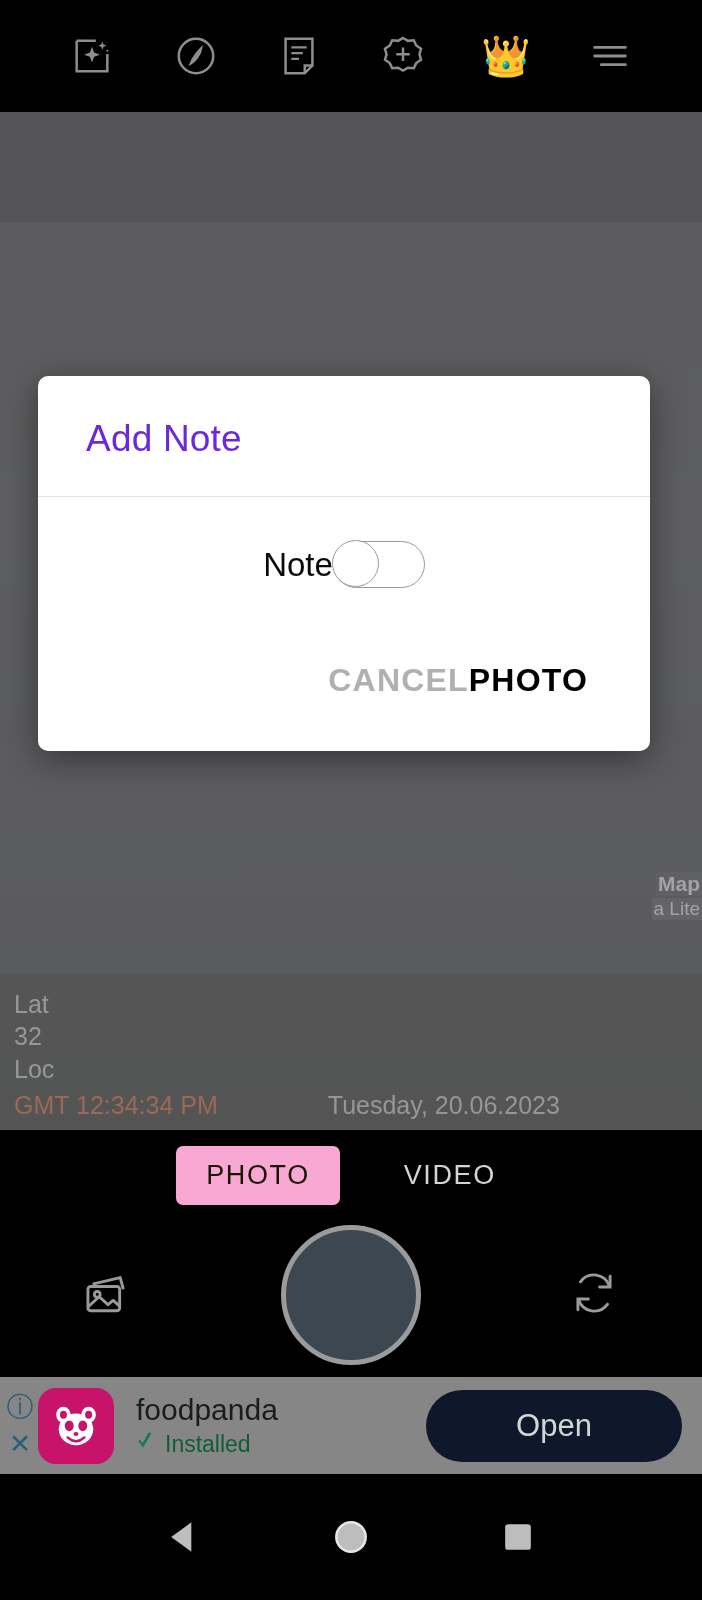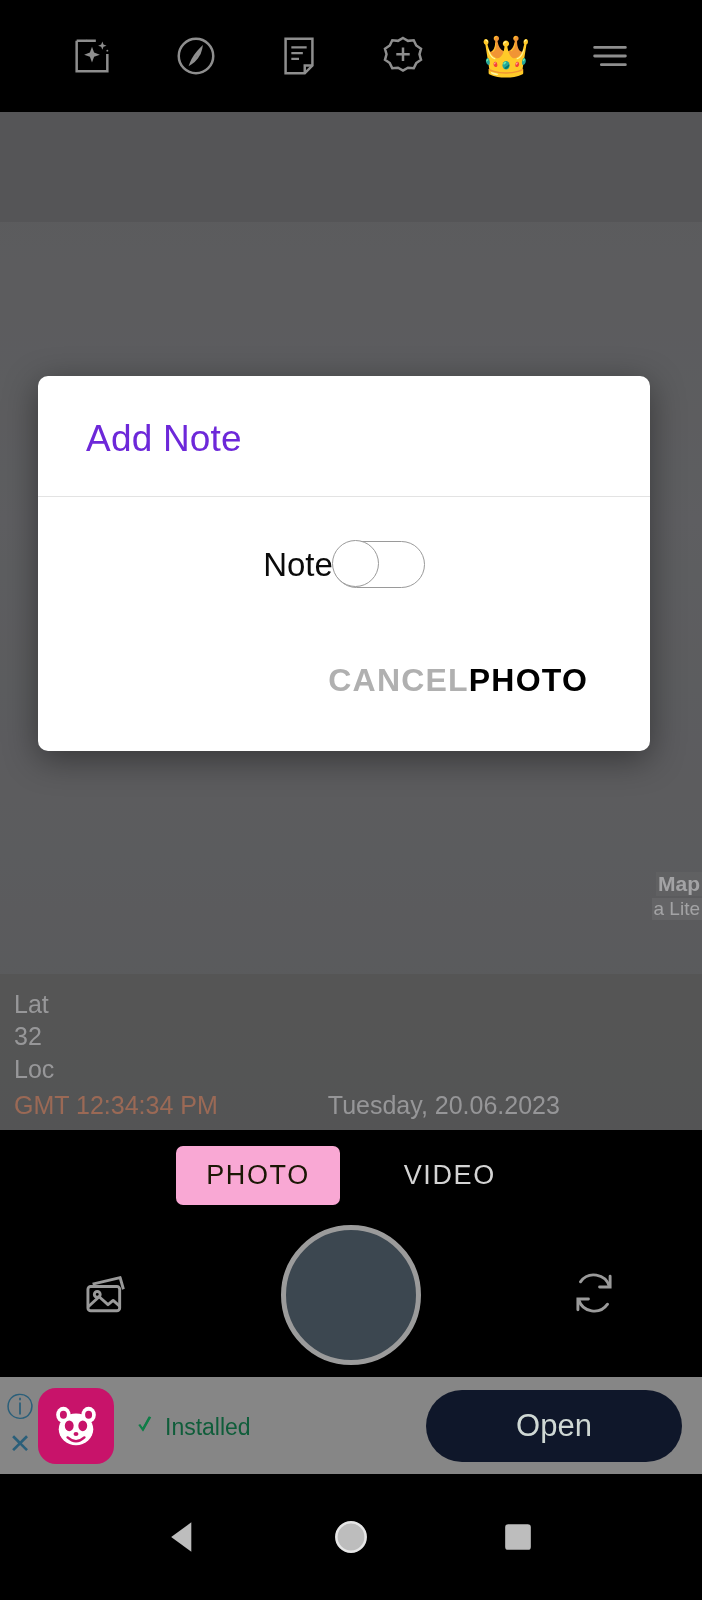--- a/index.html
+++ b/index.html
@@ -391,20 +391,21 @@
         <ellipse cx="6.6" cy="7.2" rx="1.5" ry="1.7" fill="#c8136a"></ellipse>
         <ellipse cx="17.4" cy="7.2" rx="1.5" ry="1.7" fill="#c8136a"></ellipse>
         <ellipse cx="9.1" cy="11.9" rx="1.9" ry="2.3" fill="#c8136a"></ellipse>
         <ellipse cx="14.9" cy="11.9" rx="1.9" ry="2.3" fill="#c8136a"></ellipse>
         <ellipse cx="12" cy="15.4" rx="1.05" ry="0.85" fill="#c8136a"></ellipse>
         <path d="M8.4 16.9 Q12 20.2 15.6 16.9" fill="none" stroke="#c8136a" stroke-width="1.05" stroke-linecap="round"></path>
       </svg>
     </div>
 
     <div class="ad-text">
+      <div class="ad-title">foodpanda</div>
       <div class="ad-sub">
         <span>
           <svg width="22" height="22" viewBox="0 0 24 24" fill="#0f7d47">
             <path d="M3 4 H11 V20 H3 Z" opacity="0"></path>
             <path d="M2.5 12 L7.5 19 L16 3.5 L13.8 2.6 L7.2 14.6 L4.6 10.9 Z"></path>
             <path d="M7.8 19 L16.6 3.6 L14.4 2.7 L7.6 14.8 Z"></path>
           </svg>
         </span>
         <span>Installed</span>
       </div>

